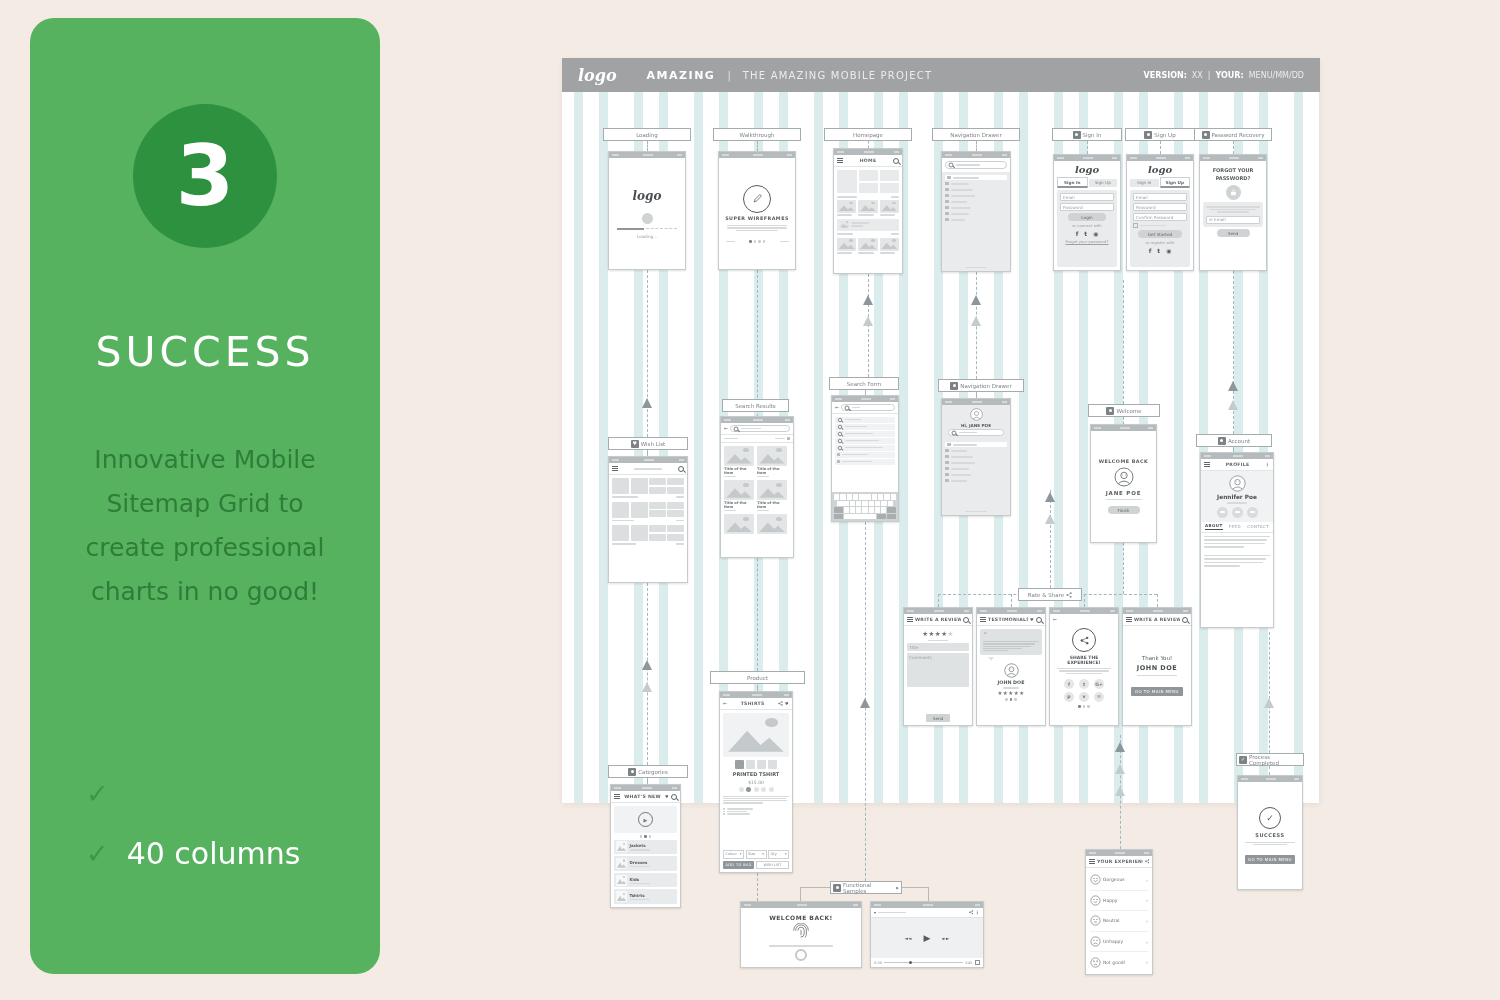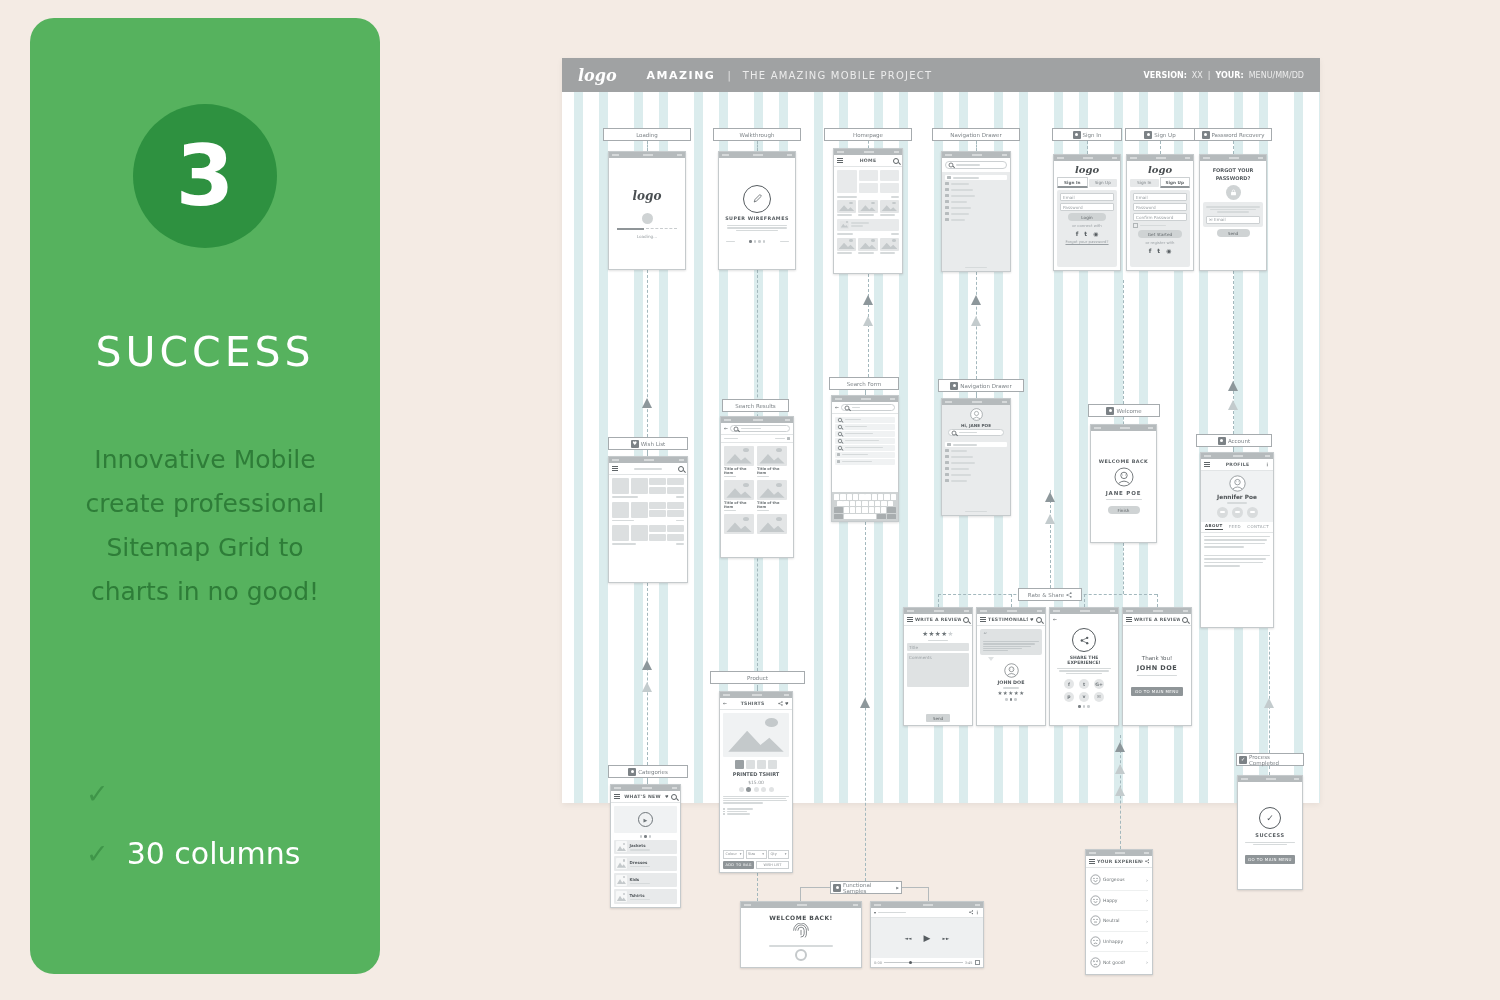--- a/index.html
+++ b/index.html
@@ -81,30 +81,30 @@
 
 <div id="root">
 
   <div class="panel">
     <div class="pnum">
         <span>3</span>
       </div>
     <div class="ptit">SUCCESS</div>
     <div class="pdesc">
       <div>Innovative Mobile</div>
+      <div>Sitemap Grid to</div>
       <div>create professional</div>
-      <div>Sitemap Grid to</div>
       <div>charts in no good!</div>
     </div>
     <div class="feat" style="top:760px">
       <span class="ck">✓</span>
     </div>
     <div class="feat" style="top:818px">
       <span class="ck">✓</span>
-      <span>30 columns</span>
+      <span>40 columns</span>
     </div>
   </div>
 
   <div class="poster">
     <div class="stripes"></div>
     <div class="phead">
       <span class="plogo">logo</span>
       <span class="ptitle">AMAZING</span>
       <span class="psep">|</span>
       <span class="psub">THE AMAZING MOBILE PROJECT</span>

